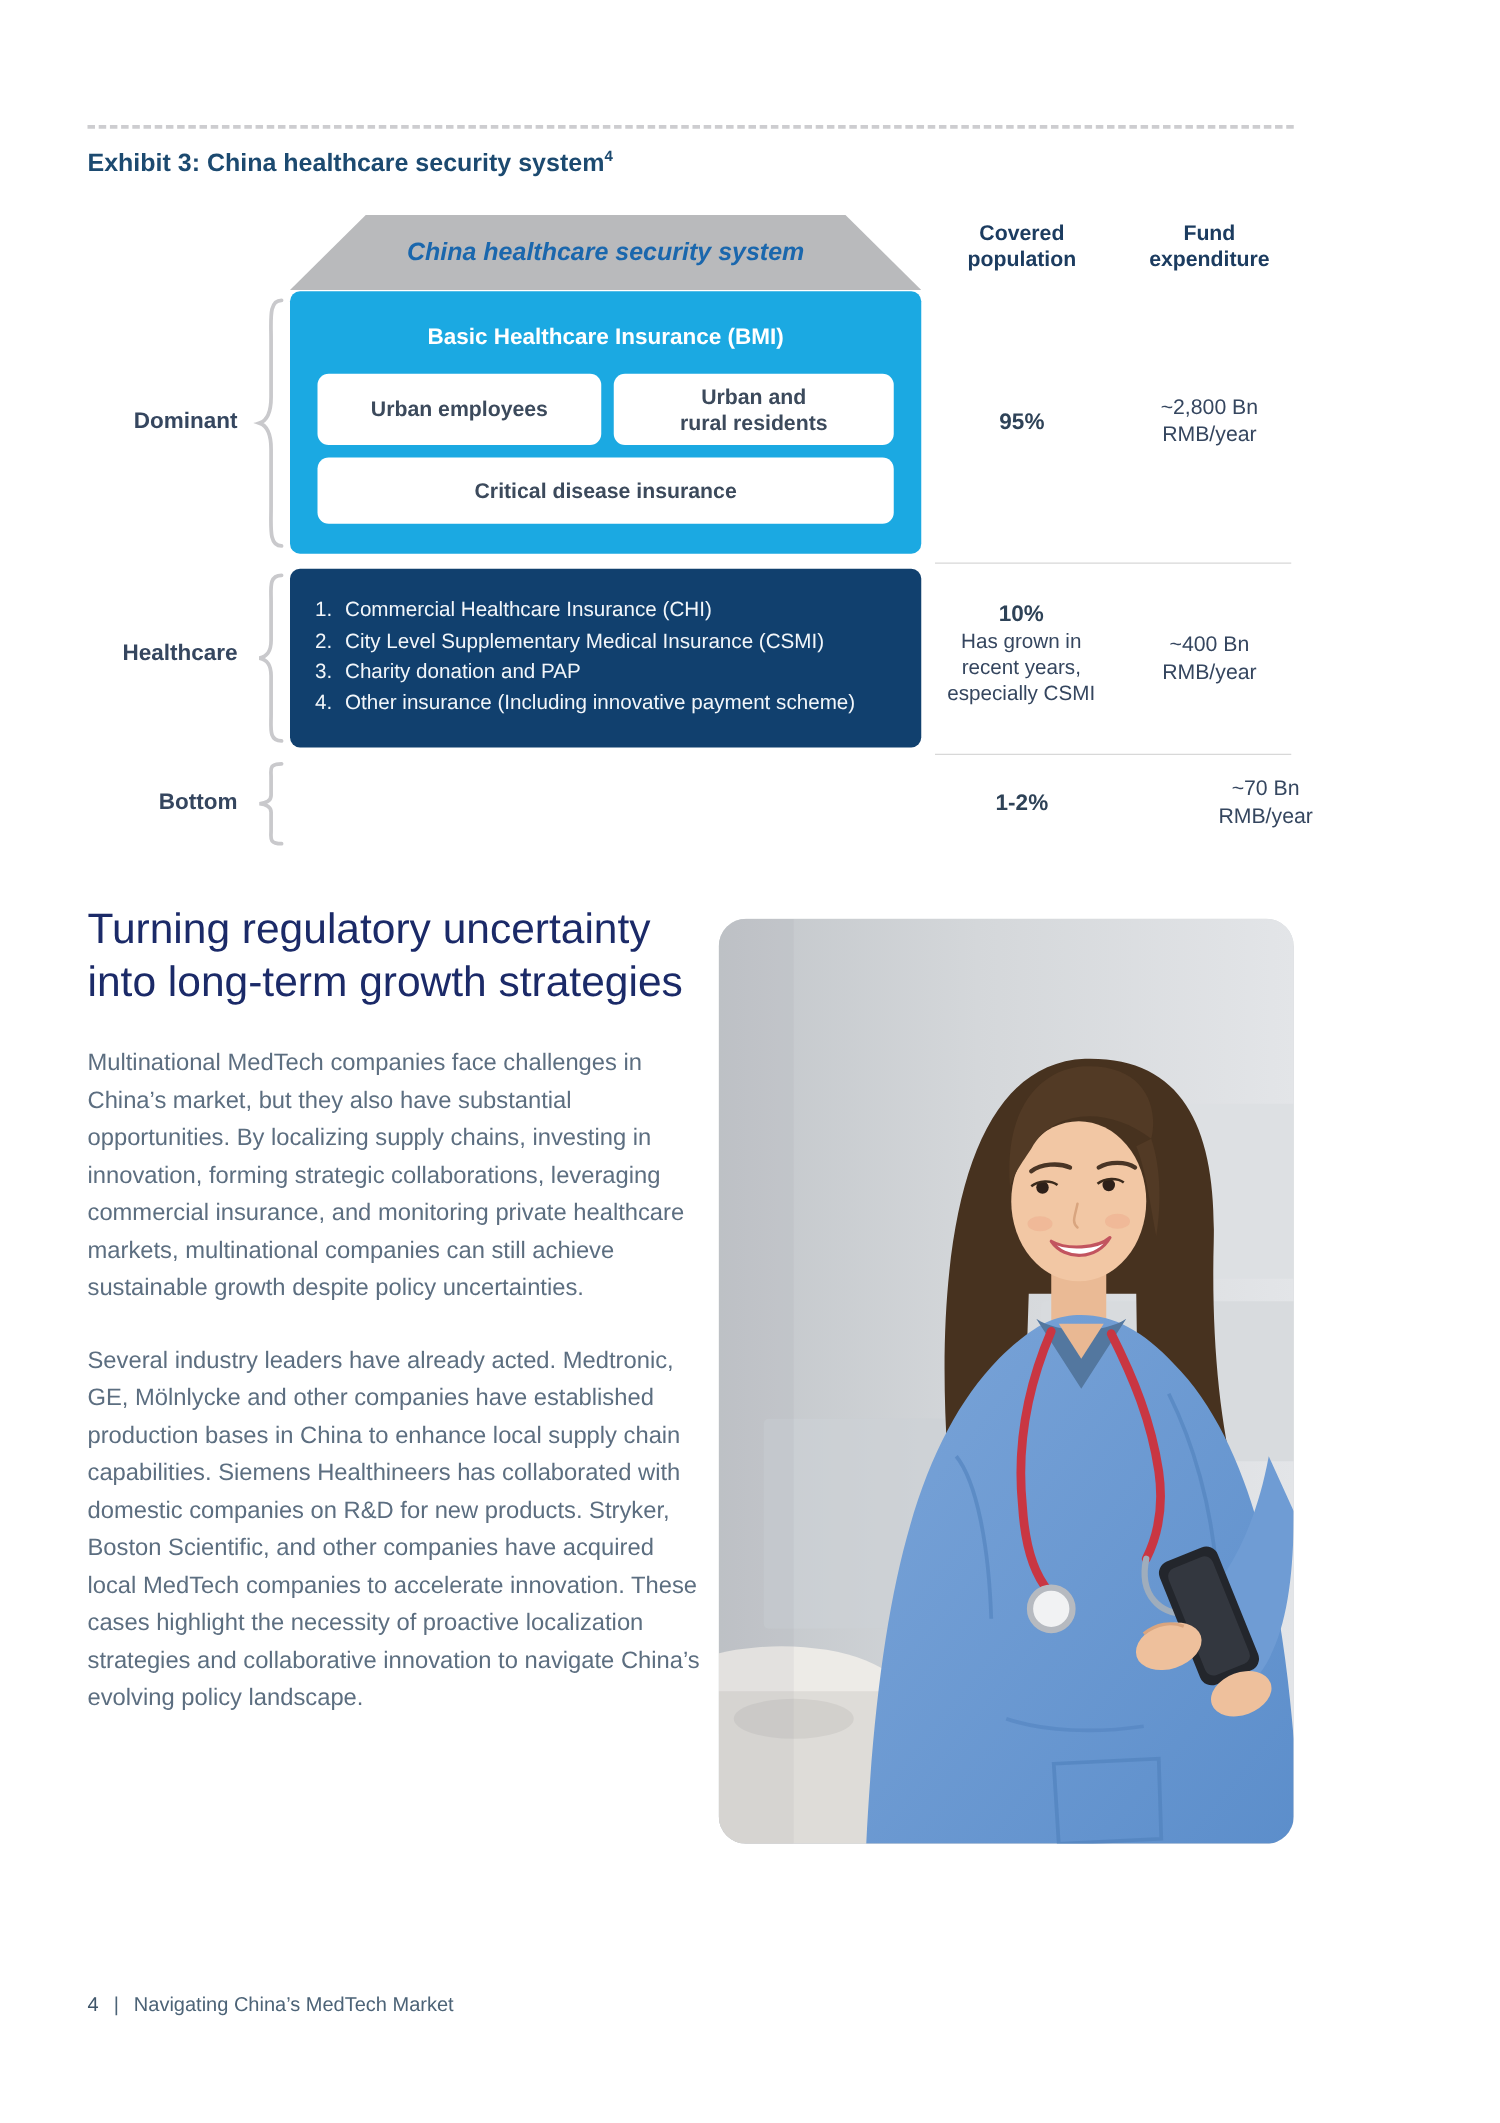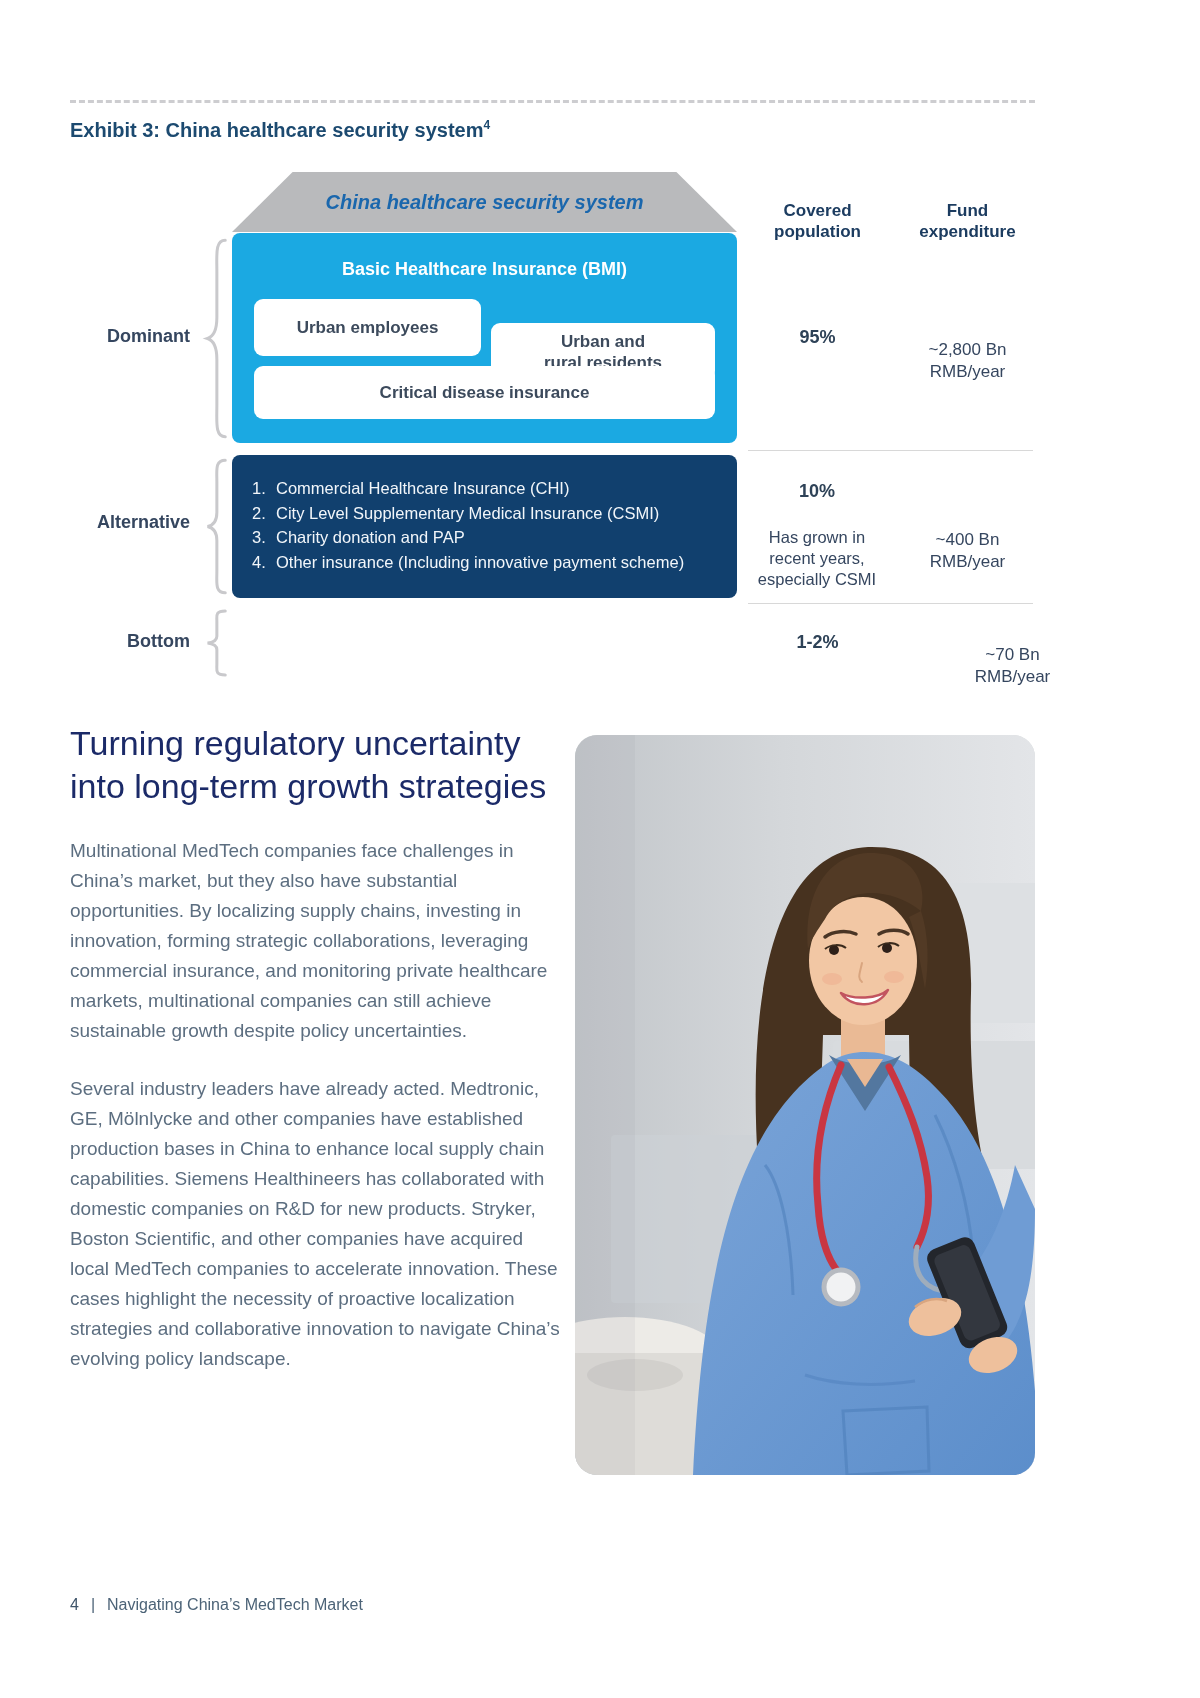--- a/index.html
+++ b/index.html
@@ -1,19 +1,19 @@
 <!DOCTYPE html>
 <html><head>
 <meta charset="utf-8">
 <style>
   html,body{margin:0;padding:0;background:#ffffff;}
   .page{position:relative;width:1200px;height:1698px;background:#ffffff;
         font-family:"Liberation Sans",sans-serif;overflow:hidden;}
   .abs{position:absolute;}
-  .pre{white-space:pre-line;margin-top:24px;}
+  .pre{white-space:pre-line;}
 
   .dashed-rule{left:70px;top:100px;width:965px;height:0;
                border-top:3px dashed #cdcdd0;}
   .exhibit-heading{left:70px;top:118px;font-size:20px;font-weight:bold;color:#1C4A70;}
   .exhibit-heading sup{font-size:12px;}
 
   .trapezoid{left:232px;top:172px;width:505px;height:60px;background:#b9babc;
              clip-path:polygon(12% 0,88% 0,100% 100%,0 100%);
              display:flex;align-items:center;justify-content:center;}
   .trapezoid .t-label{font-size:20px;font-weight:bold;font-style:italic;color:#1a67ad;}
@@ -91,21 +91,21 @@
     <div class="sub-box s2 pre">Urban and
 rural residents</div>
     <div class="sub-box s3">Critical disease insurance</div>
   </div>
   <div class="abs value-bold" style="left:745px;top:327px;width:145px;">95%</div>
   <div class="abs value pre" style="left:900px;top:315px;width:135px;">~2,800 Bn
 RMB/year</div>
 
   <div class="abs divider" style="top:450px;"></div>
 
-  <div class="abs row-label" style="top:512px;">Alternative</div>
+  <div class="abs row-label" style="top:512px;">Healthcare</div>
   <div class="abs brace" style="top:456px;height:141px;">
     <svg viewBox="0 0 30 100" preserveAspectRatio="none" fill="none">
       <path d="M26 3 C15 3 17 10 17 18 L17 40 C17 46 14 49 7 50 C14 51 17 54 17 60 L17 82 C17 90 15 97 26 97" stroke="#c9c9cc" stroke-width="3" stroke-linecap="round" vector-effect="non-scaling-stroke"></path>
     </svg>
   </div>
   <div class="abs navy-box">
     <div class="navy-item">
       <span class="num">1.</span>
       <span class="txt">Commercial Healthcare Insurance (CHI)</span>
     </div>

